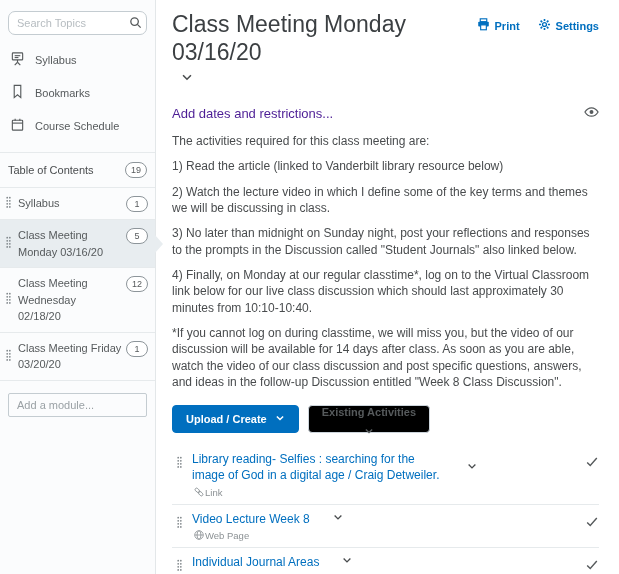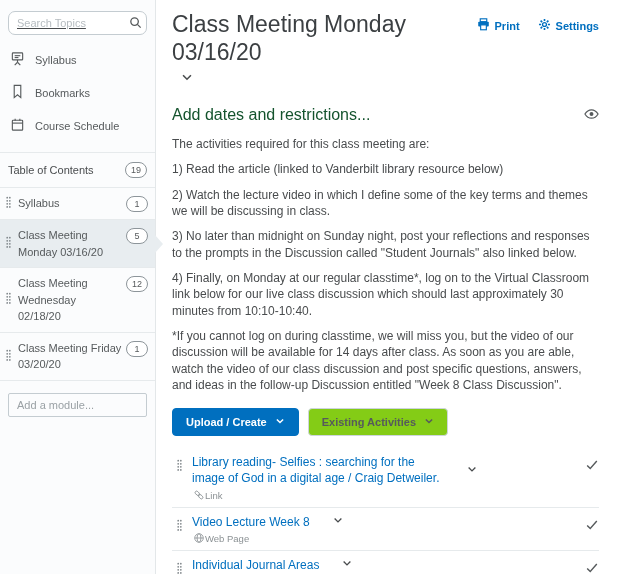--- a/index.html
+++ b/index.html
@@ -6,21 +6,21 @@
   html,body { width:619px; height:574px; overflow:hidden; background:#fff;
     font-family:"Liberation Sans", sans-serif; color:#494c4e; }
   body { display:flex; }
 
   
   .sidebar { width:156px; min-width:156px; background:#fbfcfd; border-right:1px solid #e3e7e9;
     position:relative; z-index:2; }
   .search-wrap { margin:11px 8px 8px 8px; position:relative; }
   .search-input { width:100%; height:24px; border:1px solid #c4ccd1; border-radius:7px;
     padding:0 24px 0 8px; font-size:11px; color:#494c4e; background:#fff; outline:none;
-    font-family:"Liberation Sans",sans-serif;text-decoration:underline; }
+    font-family:"Liberation Sans",sans-serif; }
   .search-input::placeholder { color:#b6bcc0; }
   .search-btn { position:absolute; right:3px; top:3px; background:none; border:none; cursor:pointer; padding:1px; }
   .nav-item { display:flex; align-items:center; gap:10px; padding:8px 10px; cursor:pointer; font-size:11px; color:#565a5c; }
   .nav-item svg { flex:none; }
   .toc-section { margin-top:10px; border-top:1px solid #e6eaec; font-size:11px; }
   .toc-header { display:flex; justify-content:space-between; align-items:center;
     padding:9px 8px; border-bottom:1px solid #e6eaec; cursor:pointer; }
   .badge { border:1px solid #8d959a; border-radius:8px; background:#fff; font-size:9px;
     color:#565a5c; padding:2px 0; min-width:22px; text-align:center; display:inline-block; flex:none; }
   .module { position:relative; display:flex; align-items:center; padding:7px 7px 7px 5px;
@@ -40,30 +40,30 @@
 
   
   .main { flex:1; padding:10px 20px 0 16px; position:relative; }
   .header-row { display:flex; align-items:flex-start; }
   .page-title { font-size:23px; font-weight:400; color:#3b3f42; line-height:1.22; max-width:265px; }
   .header-actions { margin-left:auto; display:flex; gap:18px; padding-top:8px; }
   .action-link { display:flex; align-items:center; gap:5px; color:#006fbf; font-size:11px;
     font-weight:700; background:none; border:none; cursor:pointer; font-family:"Liberation Sans",sans-serif; }
   .title-chevron { margin:4px 0 0 8px; background:none; border:none; cursor:pointer; padding:0; }
   .restrict-row { display:flex; align-items:center; margin-top:18px; }
-  .restrict-link { font-size:16px; color:#14532d; cursor:pointer; }
+  .restrict-link { font-size:13px; color:#4c1d95; cursor:pointer; }
   .eye-btn { margin-left:auto; background:none; border:none; cursor:pointer; padding:0; }
   .desc p { font-size:12px; line-height:1.36; color:#494c4e; margin:9px 0; max-width:436px; }
   .desc { margin-top:12px; }
 
   .toolbar { display:flex; gap:9px; margin-top:15px; }
   .btn { display:flex; align-items:center; gap:8px; font-size:11px; font-weight:700;
     border-radius:4px; padding:0 13px; height:28px; cursor:pointer; font-family:"Liberation Sans",sans-serif;text-align:right; }
   .btn-primary { background:#006fbf; border:1px solid #006fbf; color:#fff; }
-  .btn-secondary { background:#84cc16; border:1px solid #cdd5dc; color:#565a5c; }
+  .btn-secondary { background:#000000; border:1px solid #cdd5dc; color:#565a5c;flex-direction:column; }
 
   .items { margin-top:12px; }
   .item { display:flex; align-items:flex-start; padding:6px 0 4px 4px; border-bottom:1px solid #e6eaec; }
   .item .handle { margin:4px 9px 0 0; flex:none; cursor:grab; }
   .item-title-row { display:flex; align-items:center; gap:22px; }
   .item-title { color:#006fbf; font-size:12px; line-height:1.35; cursor:pointer; }
   .w-narrow { max-width:252px; }
   .item-chevron { background:none; border:none; cursor:pointer; padding:0; flex:none; }
   .item-type { display:flex; align-items:center; gap:0; margin-top:2px; font-size:9.5px;
     color:#8b9194; padding-left:1px; }

